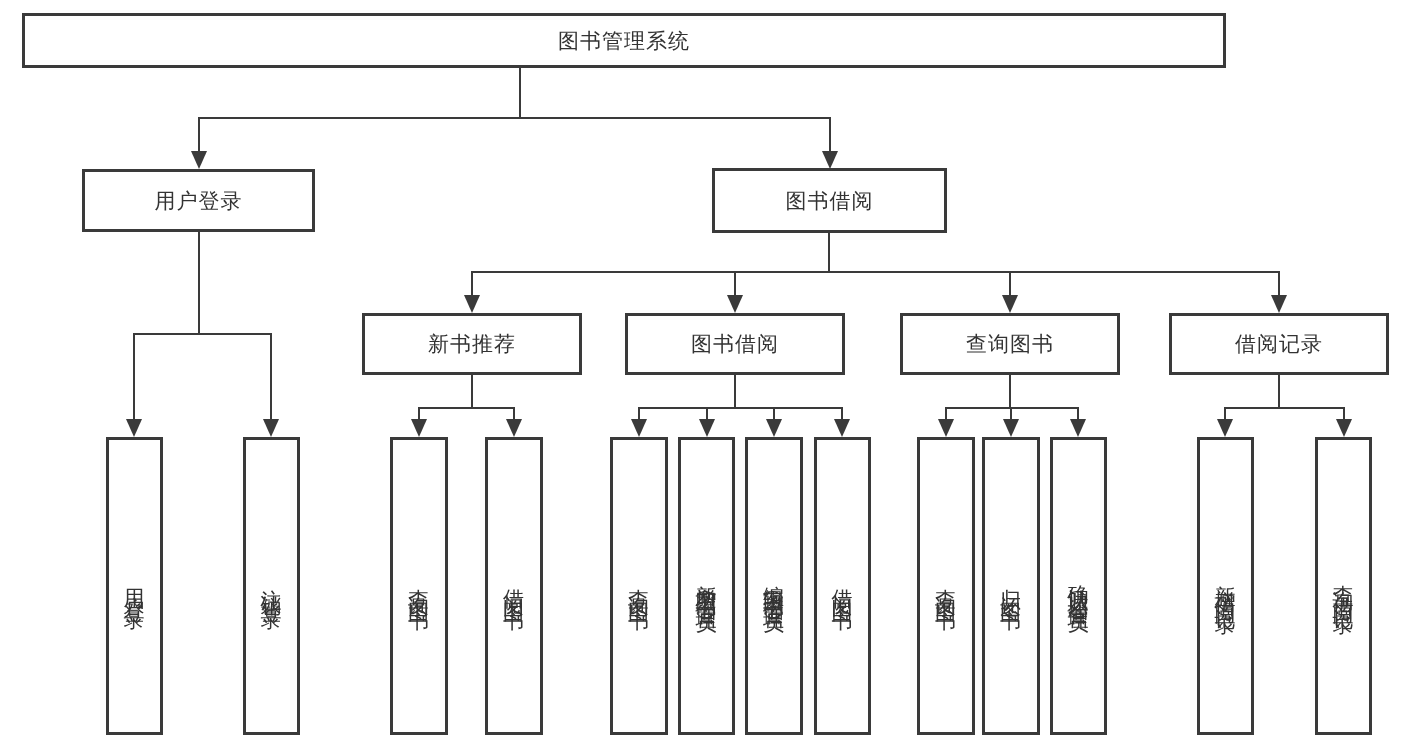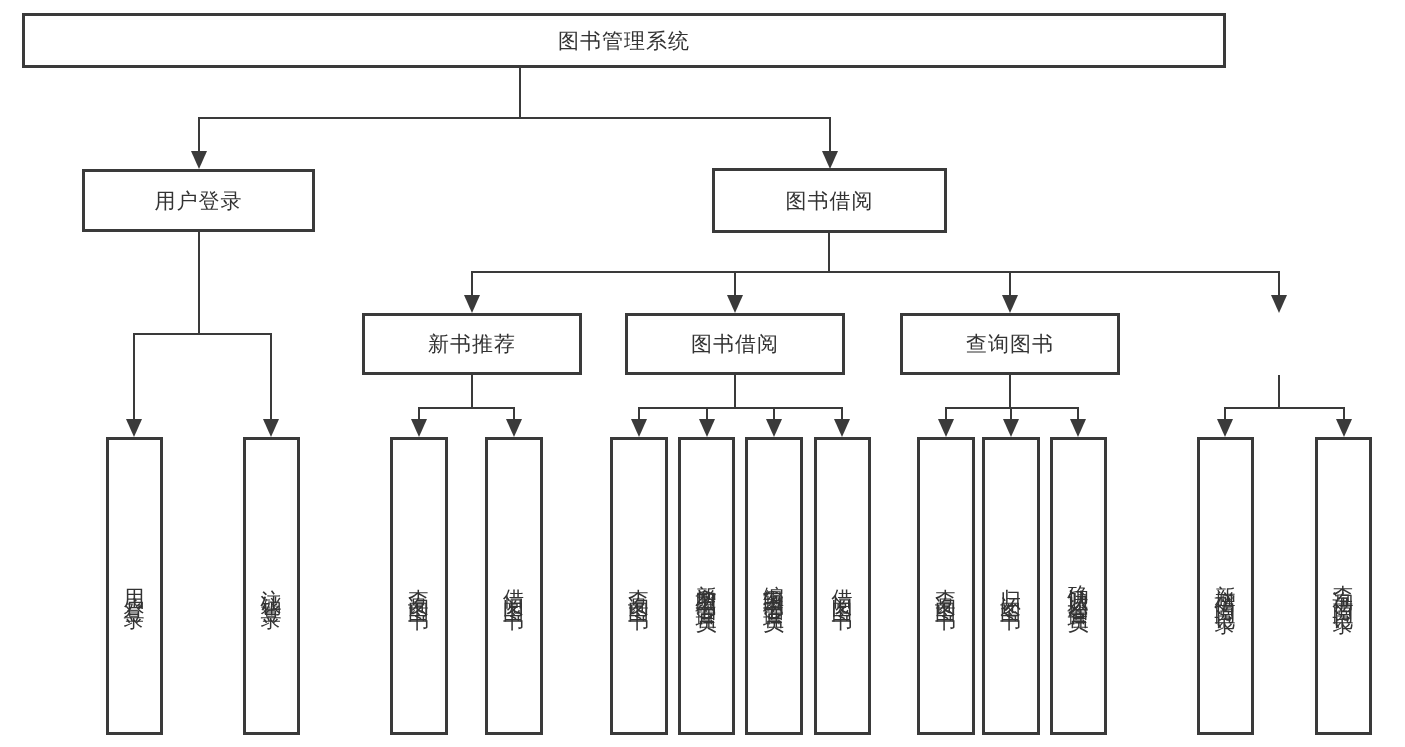--- a/index.html
+++ b/index.html
@@ -65,20 +65,23 @@
   </div>
 
   <div class="box" style="left:362px;top:313px;width:220px;height:62px;">
     <span class="hlabel">新书推荐</span>
   </div>
   <div class="box" style="left:625px;top:313px;width:220px;height:62px;">
     <span class="hlabel">图书借阅</span>
   </div>
   <div class="box" style="left:900px;top:313px;width:220px;height:62px;">
     <span class="hlabel">查询图书</span>
+  </div>
+  <div class="box" style="left:1169px;top:313px;width:220px;height:62px;">
+    <span class="hlabel">借阅记录</span>
   </div>
 
   <div>
     <div class="vl" style="left:471px;top:375px;height:33px;"></div>
     <div class="hl" style="left:418px;top:407px;width:97px;"></div>
     <div class="vl" style="left:418px;top:407px;height:14px;"></div>
     <div class="ah" style="left:411px;top:419px;"></div>
     <div class="vl" style="left:513px;top:407px;height:14px;"></div>
     <div class="ah" style="left:506px;top:419px;"></div>
   </div>

